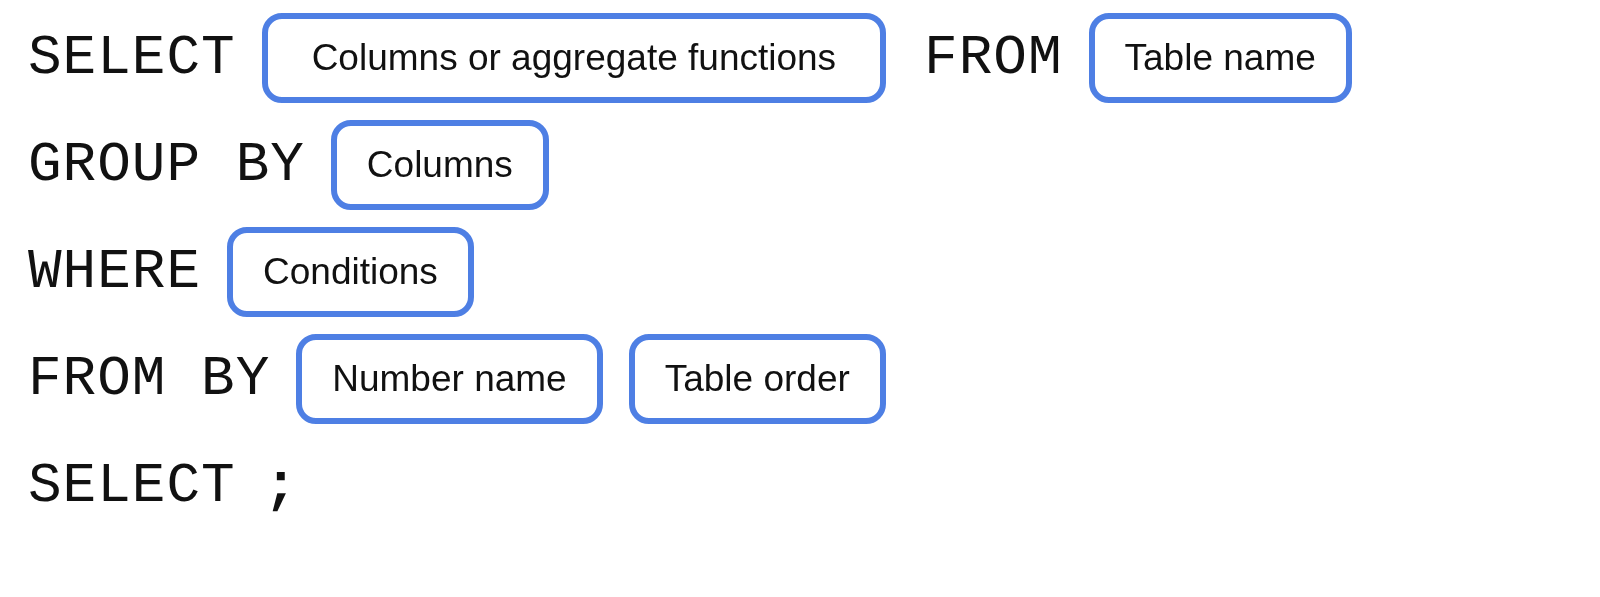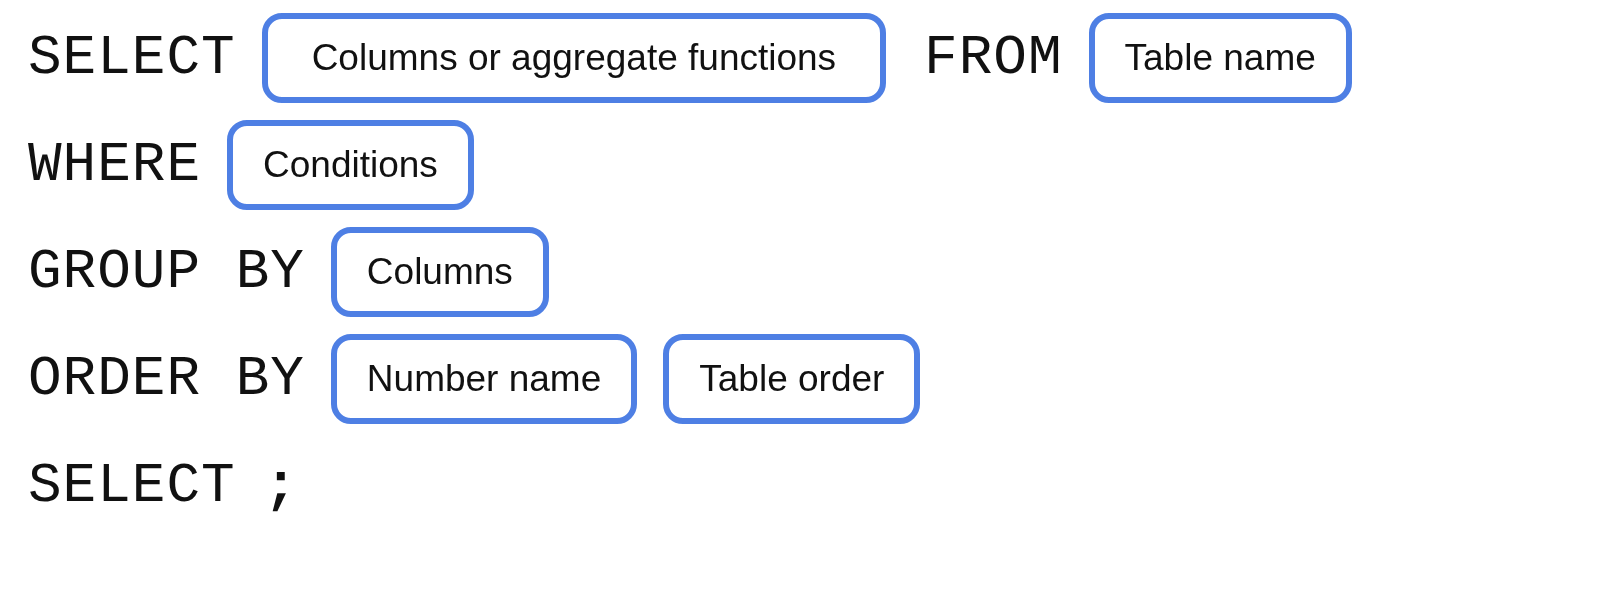--- a/index.html
+++ b/index.html
@@ -72,31 +72,31 @@
 <div class="diagram">
 
   <div class="row">
     <span class="kw">SELECT</span>
     <span class="pill wide">Columns or aggregate functions</span>
     <span class="kw mid">FROM</span>
     <span class="pill">Table name</span>
   </div>
 
   <div class="row">
+    <span class="kw">GROUP BY</span>
+    <span class="pill">Columns</span>
+  </div>
+
+  <div class="row">
     <span class="kw">WHERE</span>
     <span class="pill">Conditions</span>
   </div>
 
   <div class="row">
-    <span class="kw">GROUP BY</span>
-    <span class="pill">Columns</span>
-  </div>
-
-  <div class="row">
-    <span class="kw">ORDER BY</span>
+    <span class="kw">FROM BY</span>
     <span class="pill">Number name</span>
     <span class="pill">Table order</span>
   </div>
 
   <div class="row">
     <span class="kw">SELECT</span>
     <span class="punct">;</span>
   </div>
 
 </div>

